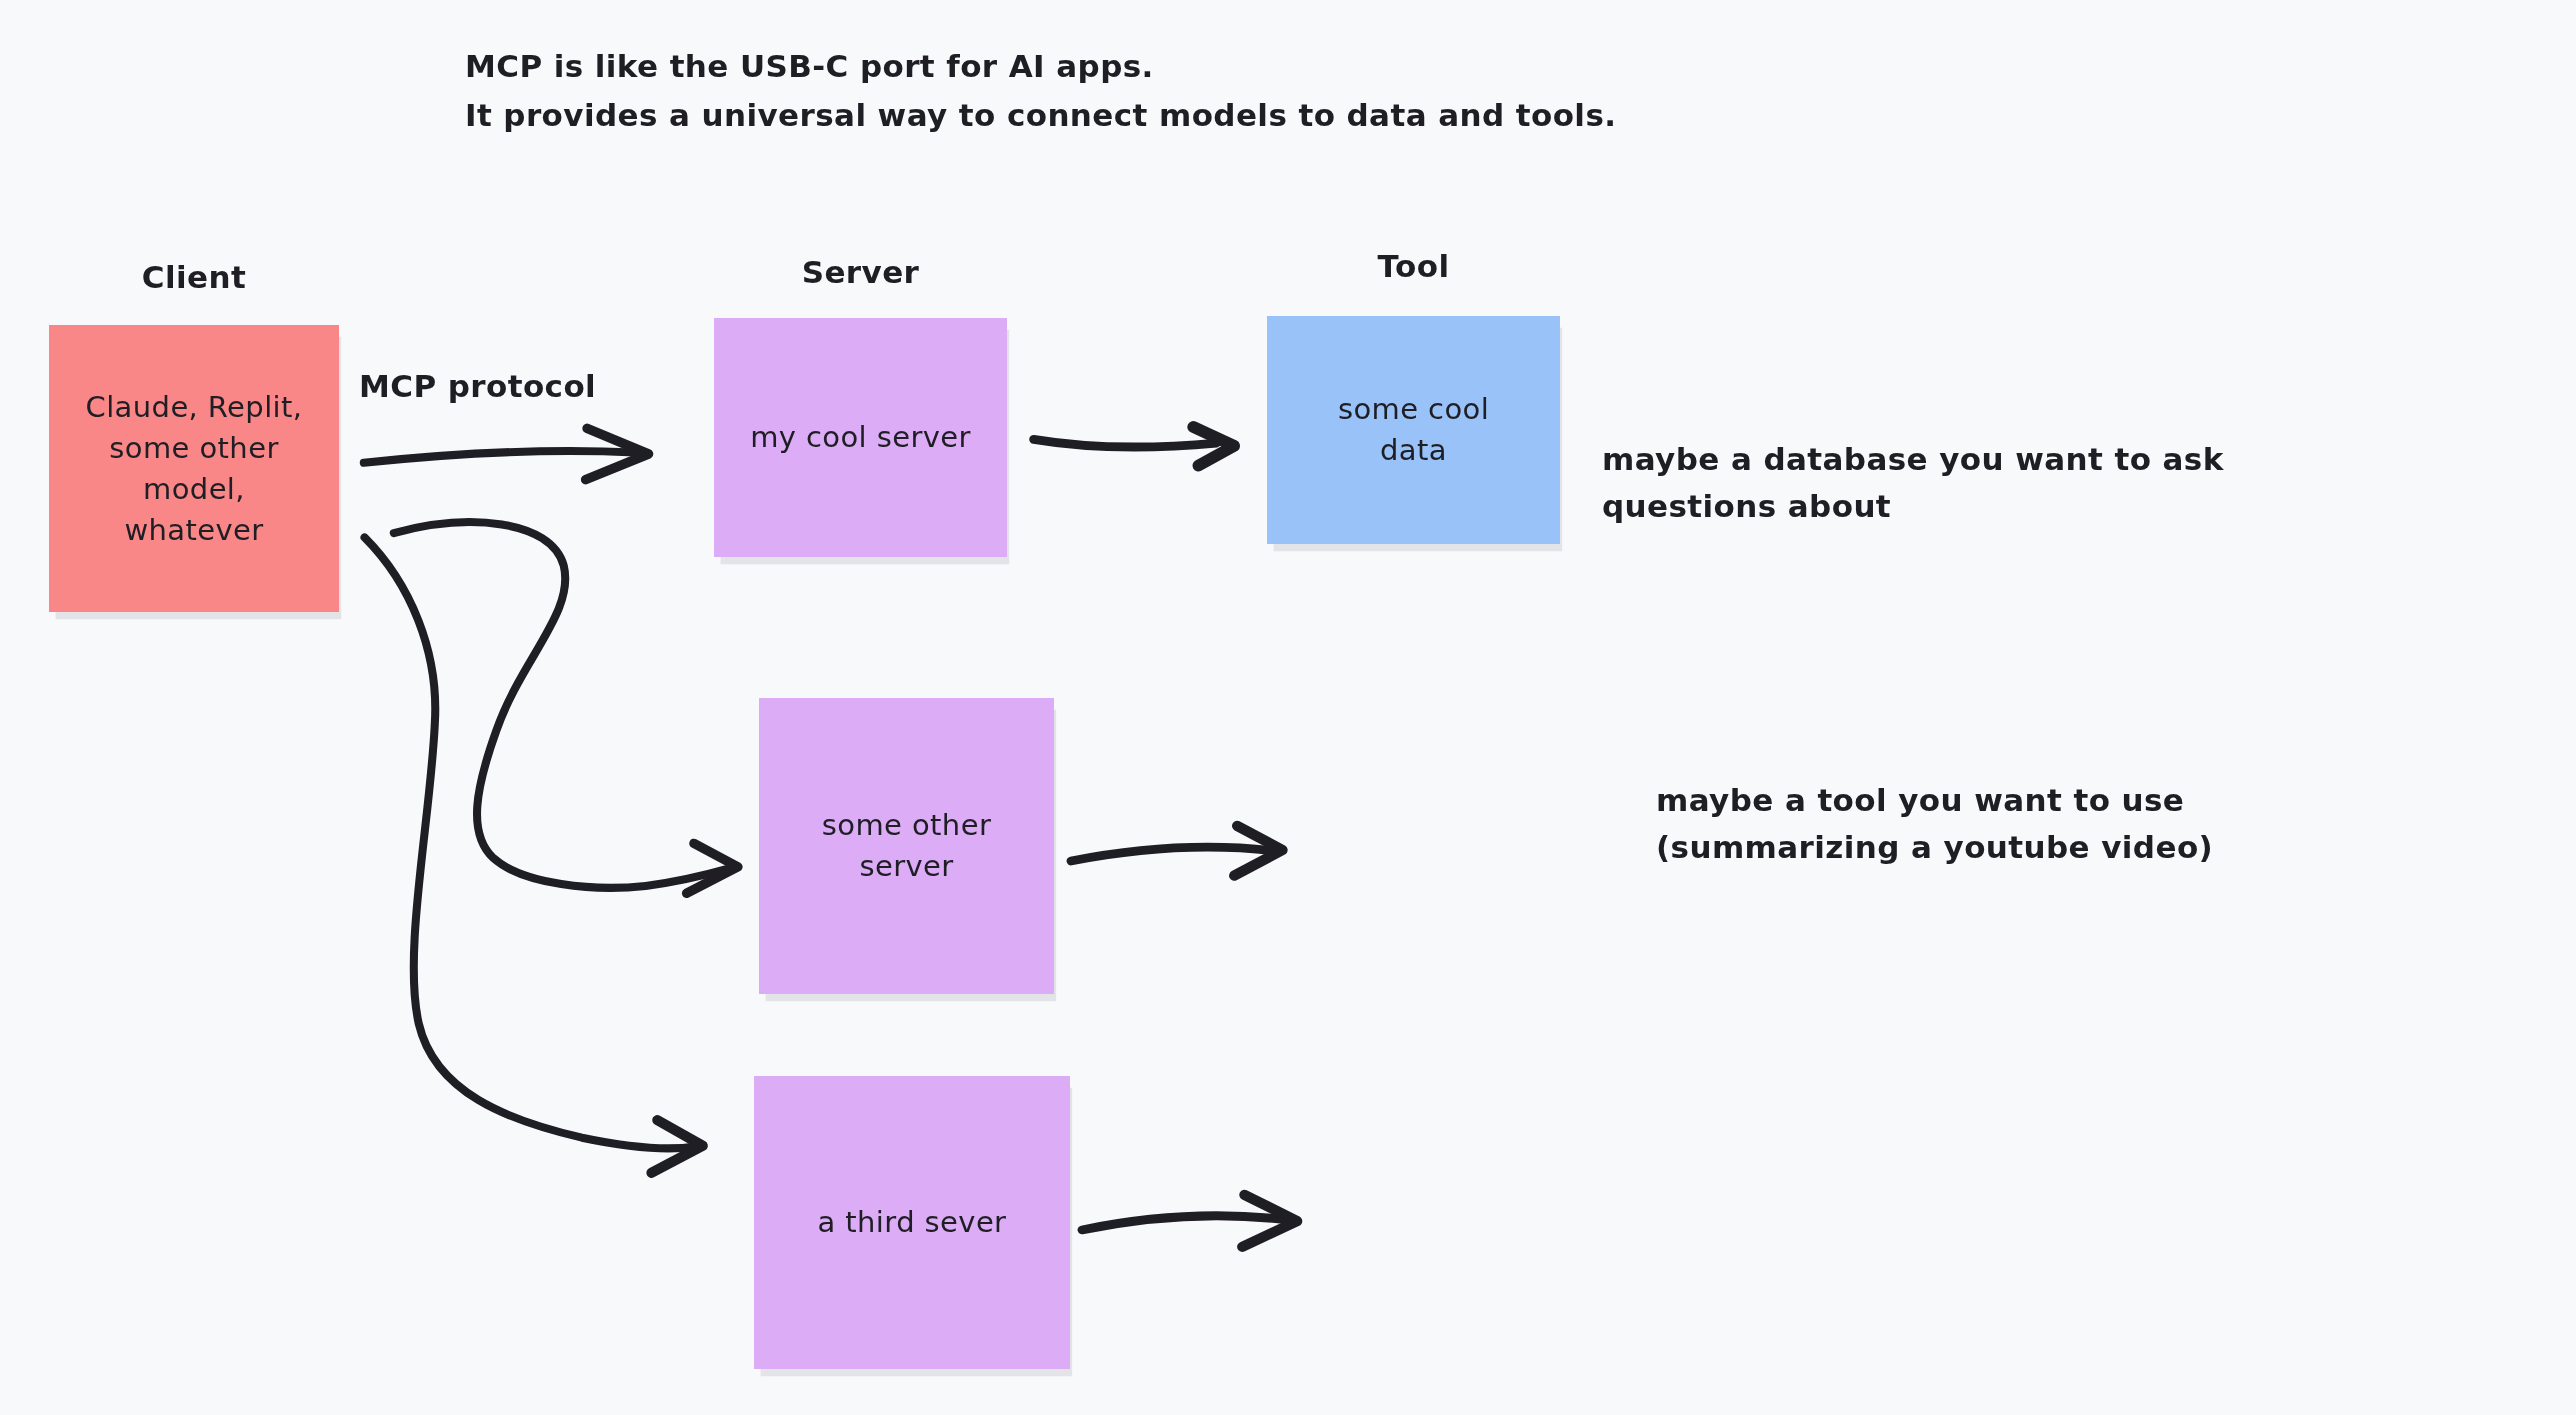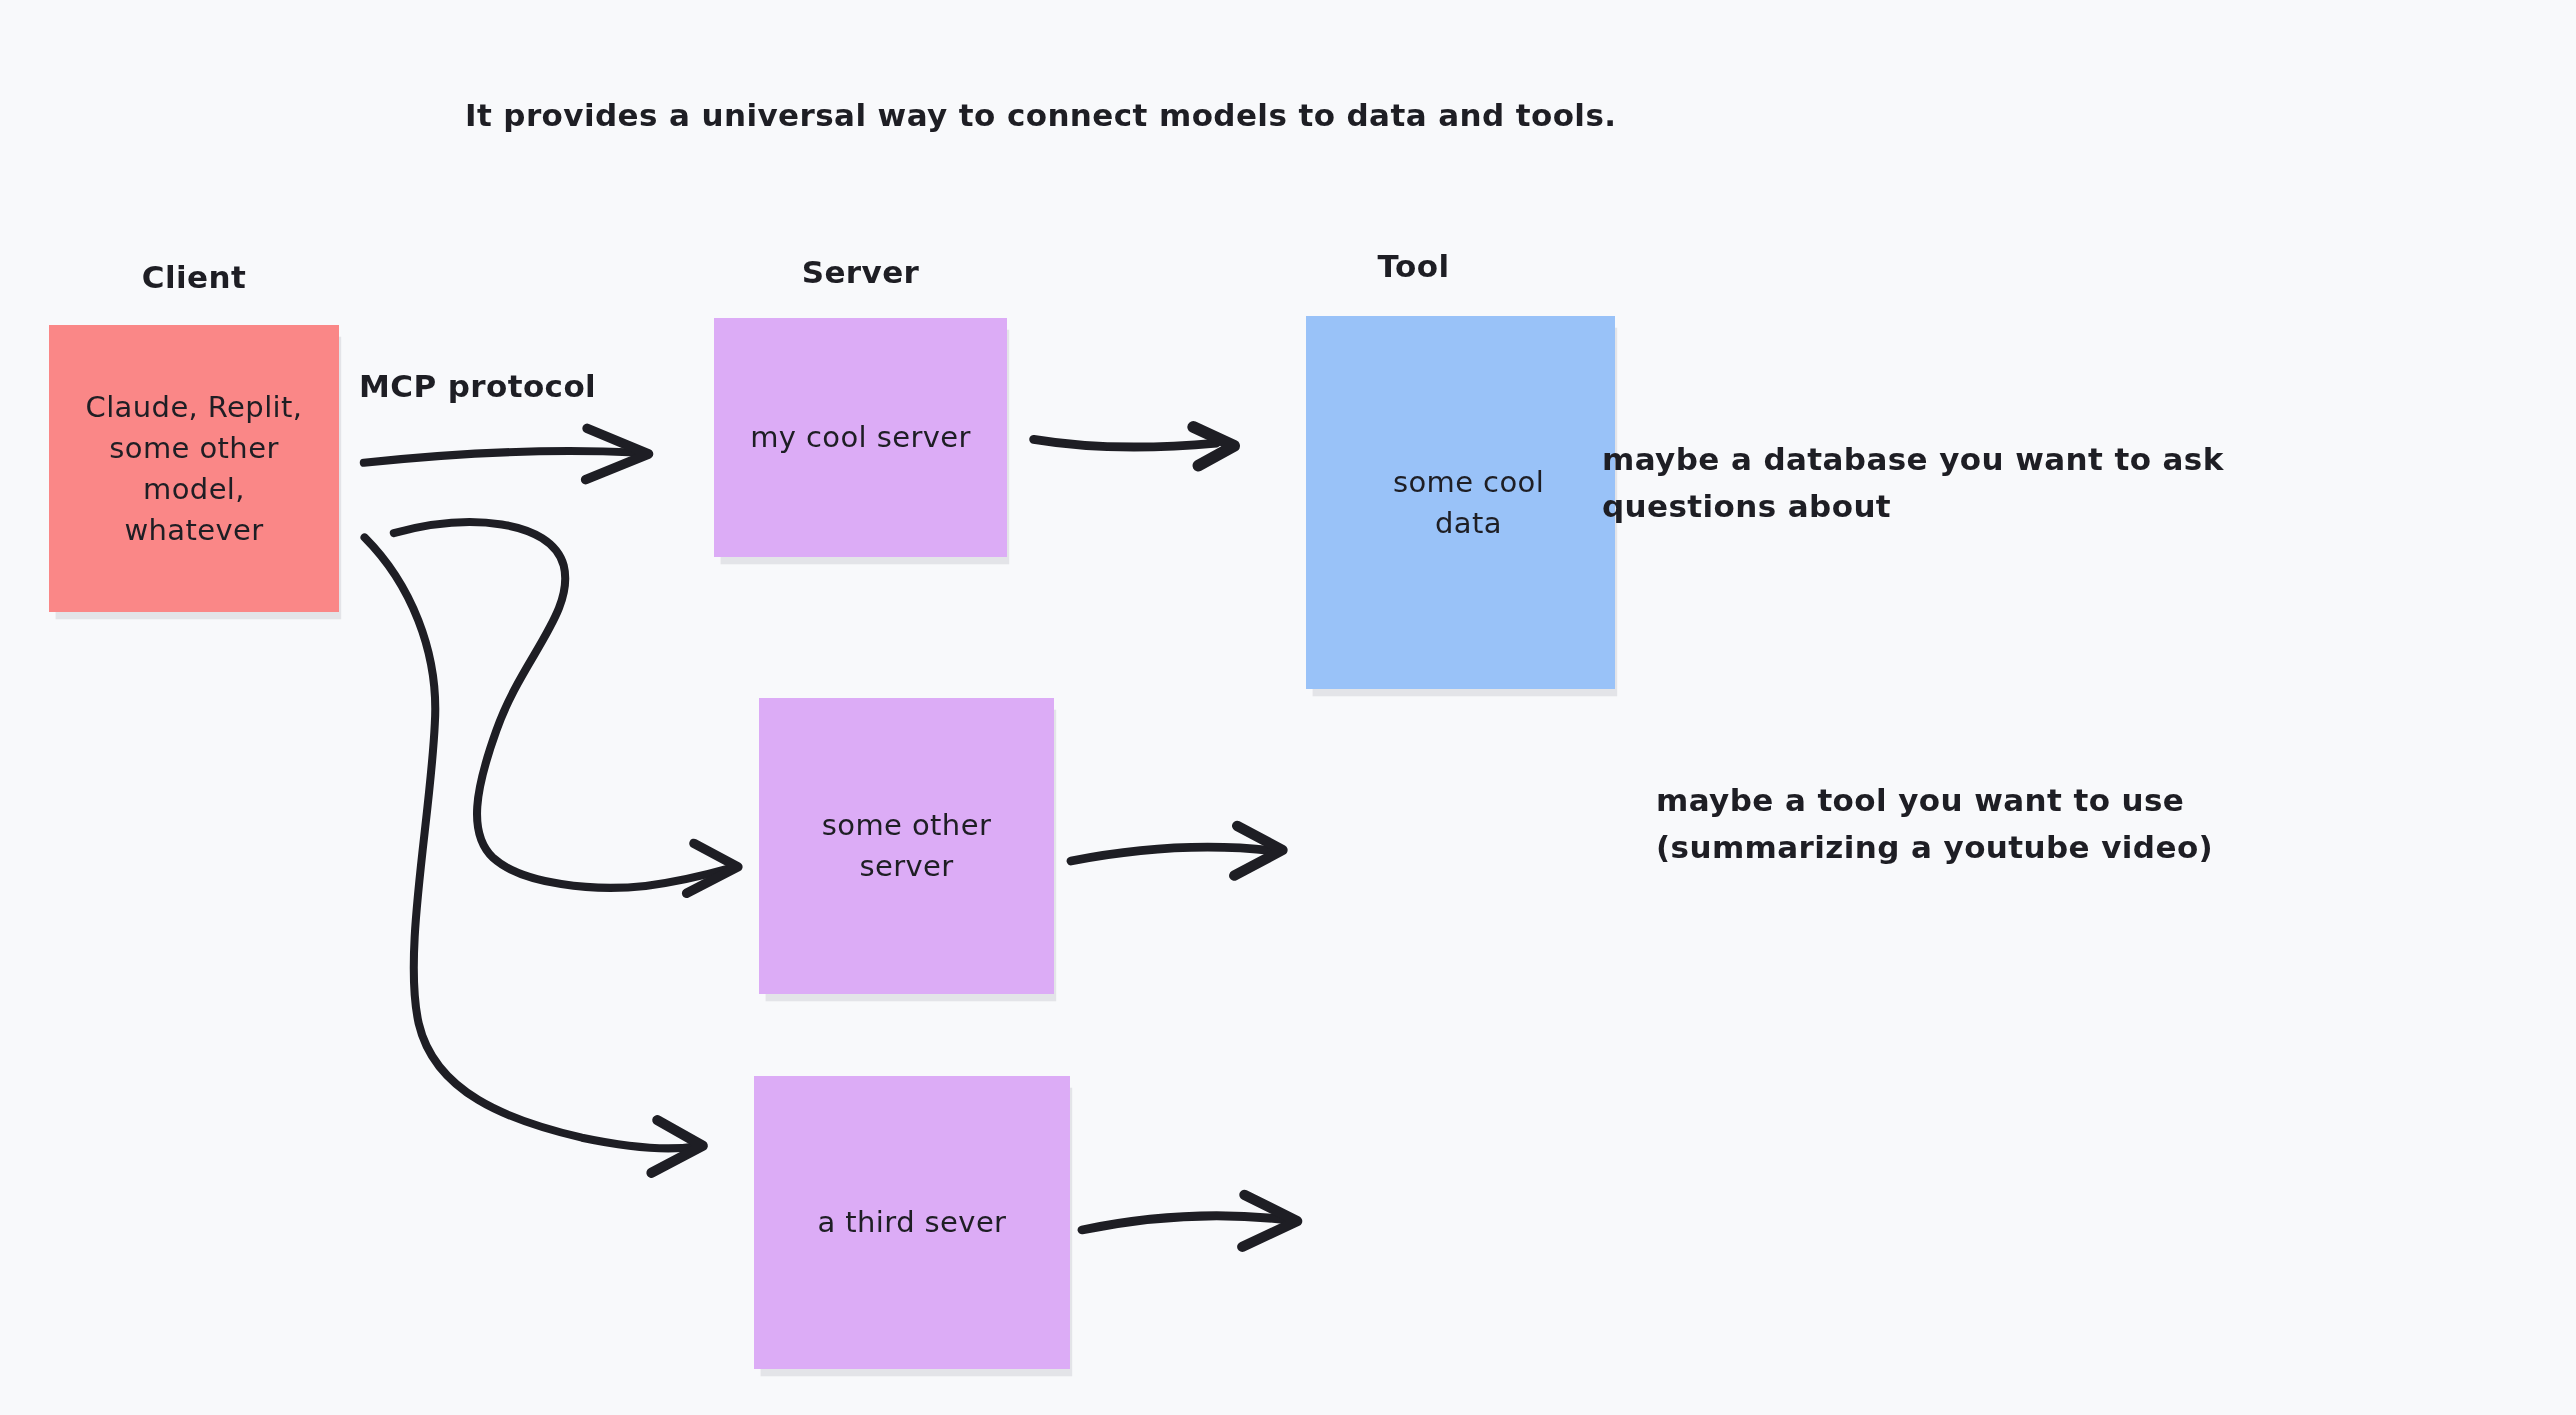--- a/index.html
+++ b/index.html
@@ -70,20 +70,21 @@
 
     <g>
       <path class="stroke" stroke-width="11" d="M 498 734 C 560 796, 600 890, 594 988
                C 588 1120, 550 1300, 572 1398
                C 594 1492, 692 1530, 795 1554
                C 862 1568, 912 1572, 950 1566"></path>
       <path class="stroke" stroke-width="14" d="M 898 1530 L 960 1565 L 890 1602"></path>
     </g>
   </svg>
 
+  <div class="txt title" style="left:465px; top:42px;">MCP is like the USB-C port for AI apps.</div>
   <div class="txt title" style="left:465px; top:91px;">It provides a universal way to connect models to data and tools.</div>
 
   <div class="txt col-header" style="left:49px; top:258px; width:290px;">Client</div>
   <div class="txt col-header" style="left:714px; top:253px; width:293px;">Server</div>
   <div class="txt col-header" style="left:1267px; top:247px; width:293px;">Tool</div>
 
   <div class="txt proto-label" style="left:359px; top:367px; width:296px;">MCP protocol</div>
 
   <div class="sticky c-client" style="left:49px; top:325px; width:290px; height:287px;">
     <span class="label">Claude, Replit,
@@ -96,21 +97,21 @@
     <span class="label">my cool server</span>
   </div>
   <div class="sticky c-server" style="left:759px; top:698px; width:295px; height:296px;">
     <span class="label">some other
 server</span>
   </div>
   <div class="sticky c-server" style="left:754px; top:1076px; width:316px; height:293px;">
     <span class="label">a third sever</span>
   </div>
 
-  <div class="sticky c-tool" style="left:1306px; top:316px; width:293px; height:373px;padding-left:16px;">
+  <div class="sticky c-tool" style="left:1267px; top:316px; width:293px; height:228px;">
     <span class="label">some cool
 data</span>
   </div>
 
   <div class="txt note multiline" style="left:1602px; top:436px;">maybe a database you want to ask
 questions about</div>
   <div class="txt note multiline" style="left:1656px; top:777px;">maybe a tool you want to use
 (summarizing a youtube video)</div>
 
 </div>

